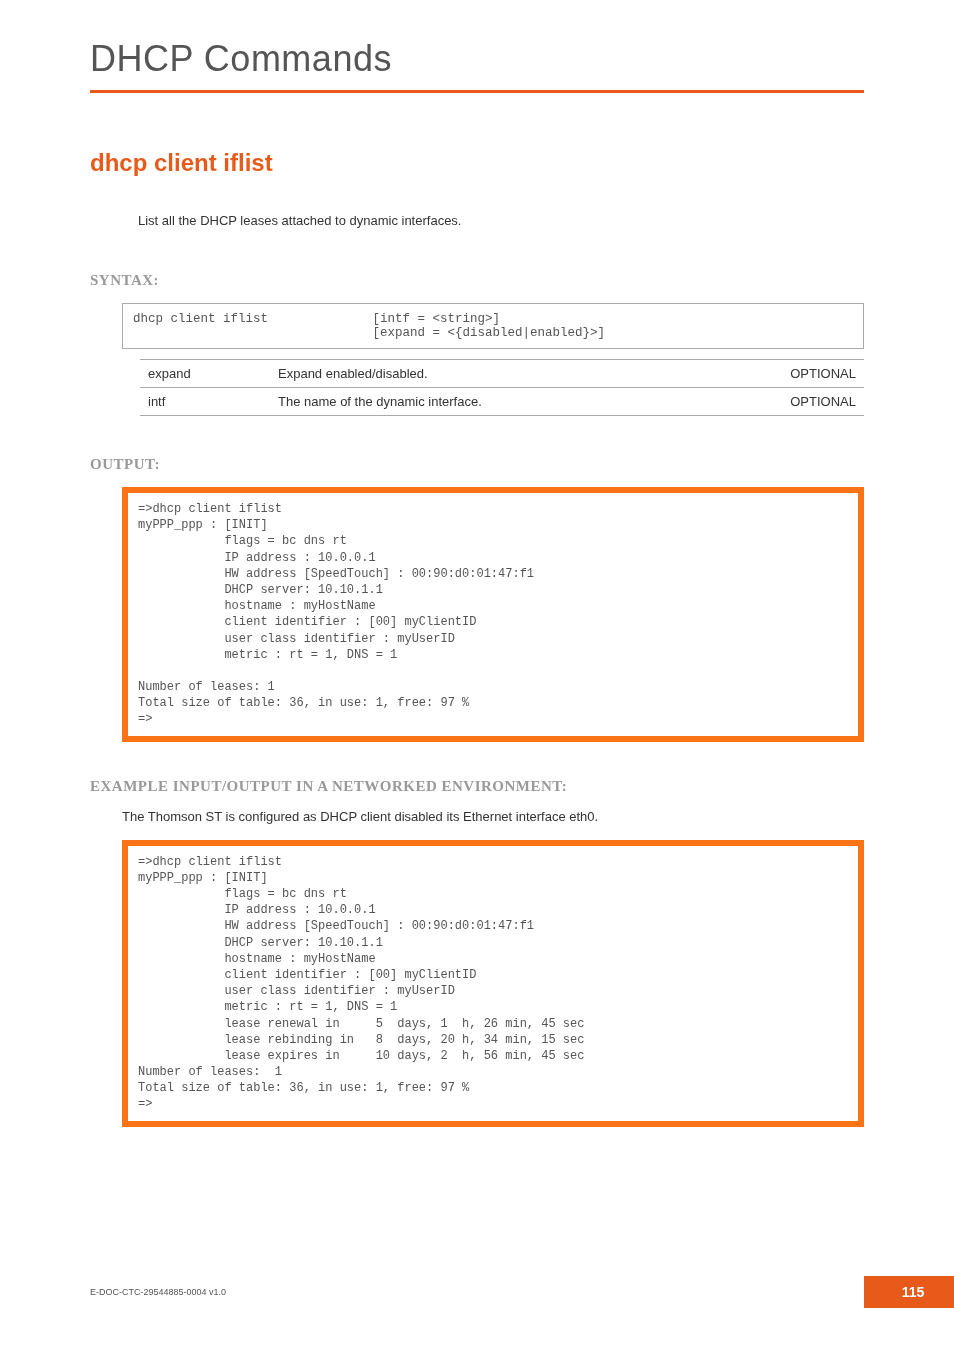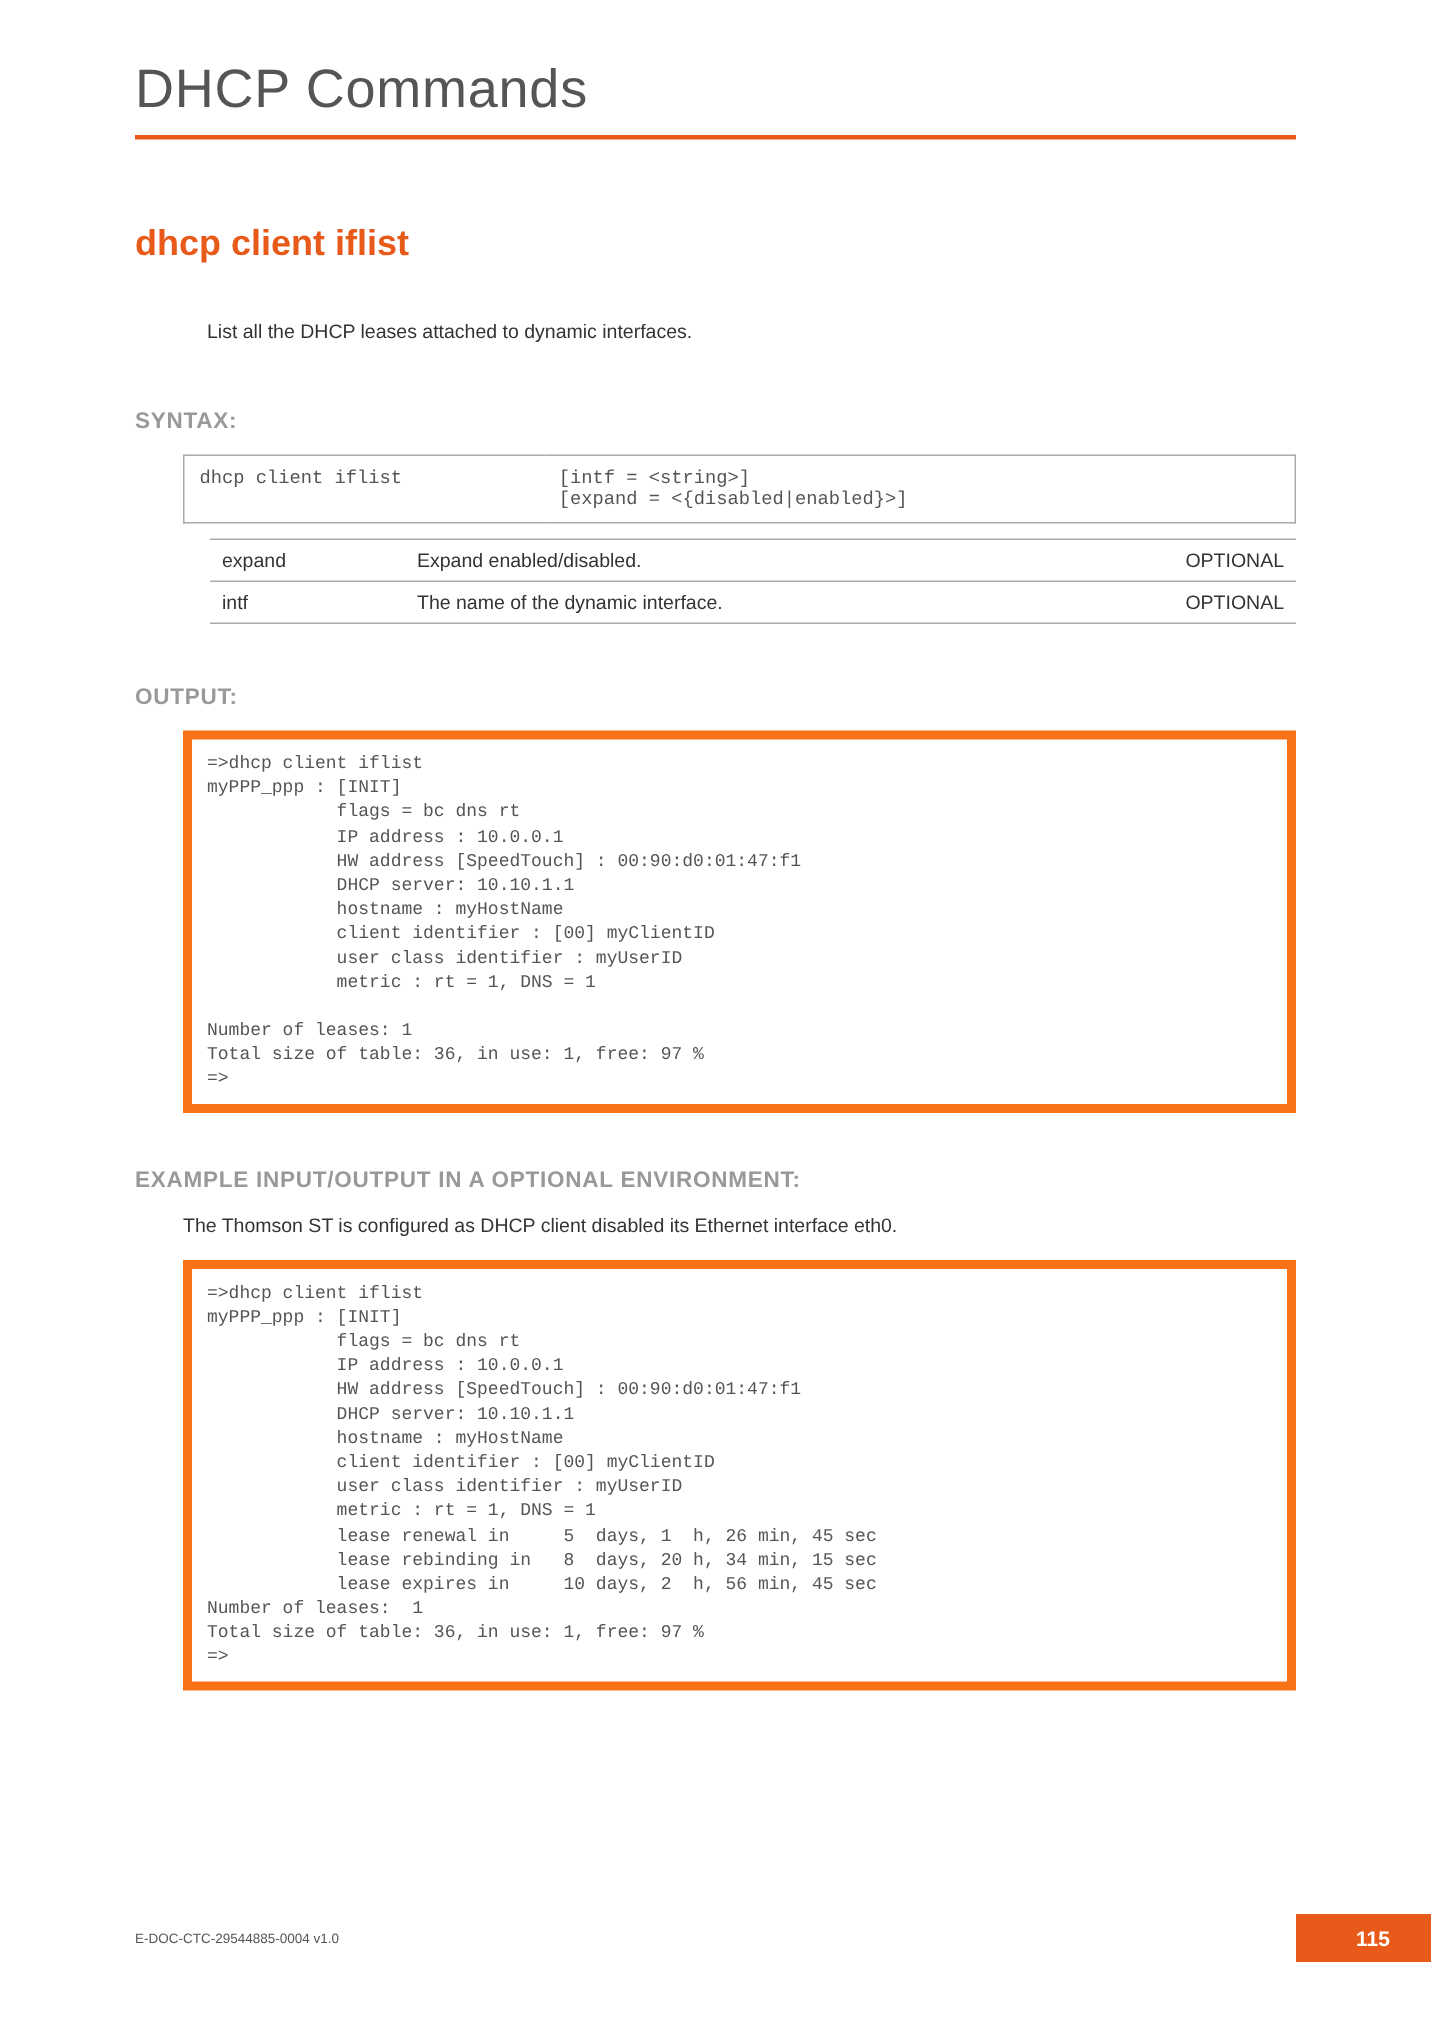--- a/index.html
+++ b/index.html
@@ -43,21 +43,21 @@
     font-size: 13px;
     color: #333;
     margin-bottom: 44px;
   }
   .section-heading {
     font-size: 15px;
     font-weight: bold;
     color: #999;
     letter-spacing: 0.5px;
     margin-bottom: 14px;
-    font-family: Liberation Sans, sans-serif;
+    font-family: Liberation Serif, serif;
     font-stretch: condensed;
   }
   .syntax-table {
     width: 100%;
     border-collapse: collapse;
     margin-left: 32px;
     width: calc(100% - 32px);
     margin-bottom: 10px;
   }
   .syntax-table td {
@@ -127,22 +127,23 @@
   }
   .footer-doc {
     font-size: 9px;
     color: #555;
   }
   .page-number-box {
     background: #e85a1a;
     color: #fff;
     font-weight: bold;
     font-size: 14px;
-    padding: 8px 16px 8px 40px;
+    padding: 8px 16px 8px 24px;
     width: 90px;
+    text-align: center;
   }
 </style>
 </head>
 <body>
 
 <div class="page">
   <div class="chapter-title">DHCP Commands</div>
   <hr class="orange-rule">
 
   <div class="command-title">dhcp client iflist</div>
@@ -186,21 +187,21 @@
             DHCP server: 10.10.1.1
             hostname : myHostName
             client identifier : [00] myClientID
             user class identifier : myUserID
             metric : rt = 1, DNS = 1
 
 Number of leases: 1
 Total size of table: 36, in use: 1, free: 97 %
 =&gt;</div>
 
-  <div class="section-heading">EXAMPLE INPUT/OUTPUT IN A OPTIONAL ENVIRONMENT:</div>
+  <div class="section-heading">EXAMPLE INPUT/OUTPUT IN A NETWORKED ENVIRONMENT:</div>
   <div class="env-note">The Thomson ST is configured as DHCP client disabled its Ethernet interface eth0.</div>
   <div class="code-block">=&gt;dhcp client iflist
 myPPP_ppp : [INIT]
             flags = bc dns rt
             IP address : 10.0.0.1
             HW address [SpeedTouch] : 00:90:d0:01:47:f1
             DHCP server: 10.10.1.1
             hostname : myHostName
             client identifier : [00] myClientID
             user class identifier : myUserID

